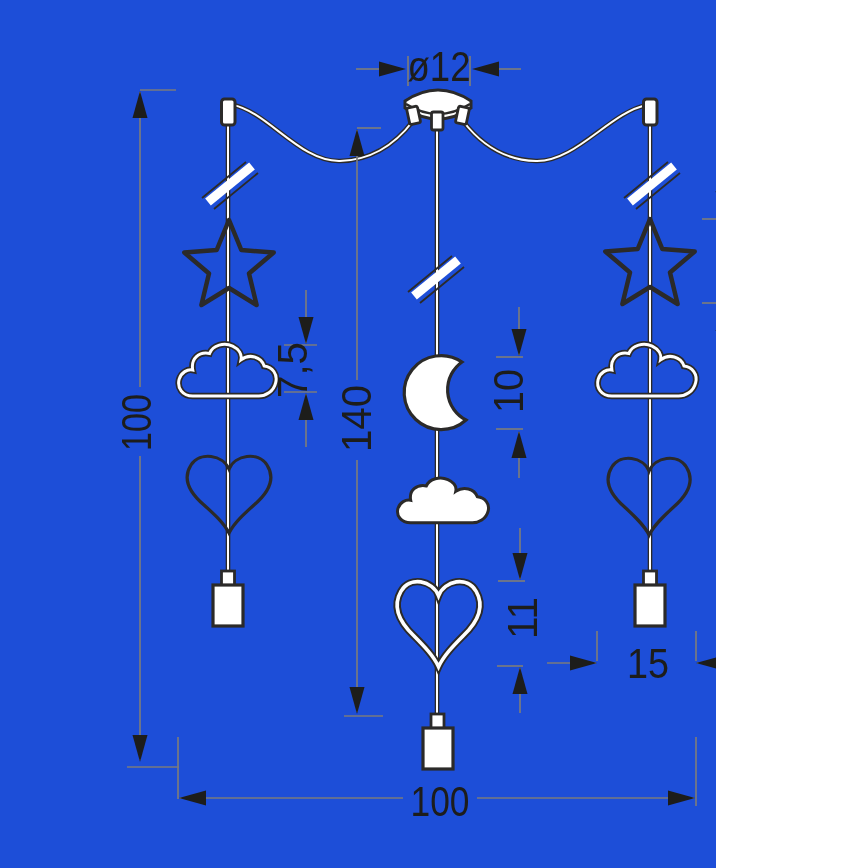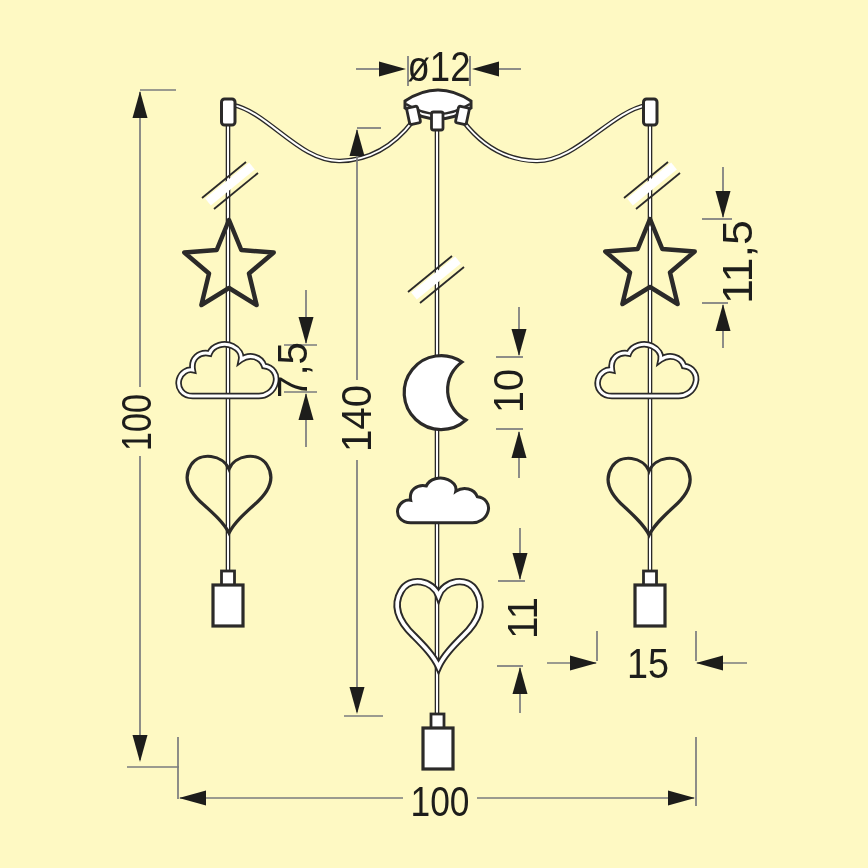--- a/index.html
+++ b/index.html
@@ -1,16 +1,16 @@
 <!DOCTYPE html>
 <html><head>
 <meta charset="utf-8">
 <style>
   html,body{margin:0;padding:0;background:#ffffff;}
-  .stage{position:relative;width:868px;height:868px;background:#fef9c3;overflow:hidden;
+  .stage{position:relative;width:716px;height:868px;background:#1d4ed8;overflow:hidden;
          font-family:"Liberation Sans",sans-serif;}
   svg{position:absolute;left:0;top:0;}
   svg text{font-family:"Liberation Sans",sans-serif;font-size:42px;fill:#1d1d1b;}
   .dimline{stroke:#7a7b7e;stroke-width:1.7;fill:none;}
   .arrow{fill:#1d1d1b;stroke:none;}
   .lamp{stroke:#2b2a29;fill:none;}
   .lampfill{stroke:#2b2a29;fill:#ffffff;}
   .cordcore{stroke:#ffffff;fill:none;}
 </style>
 </head>

